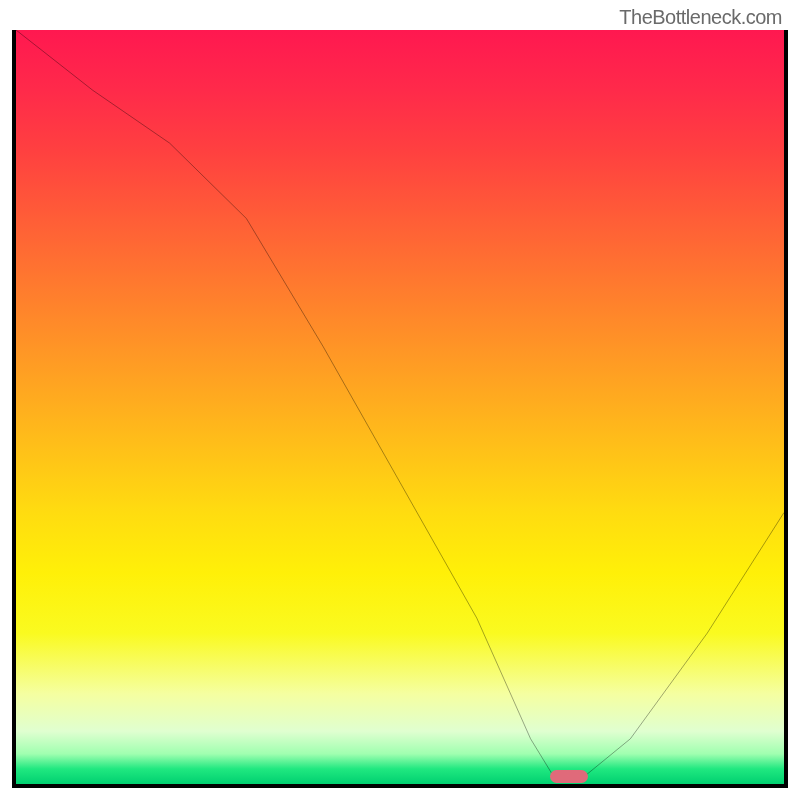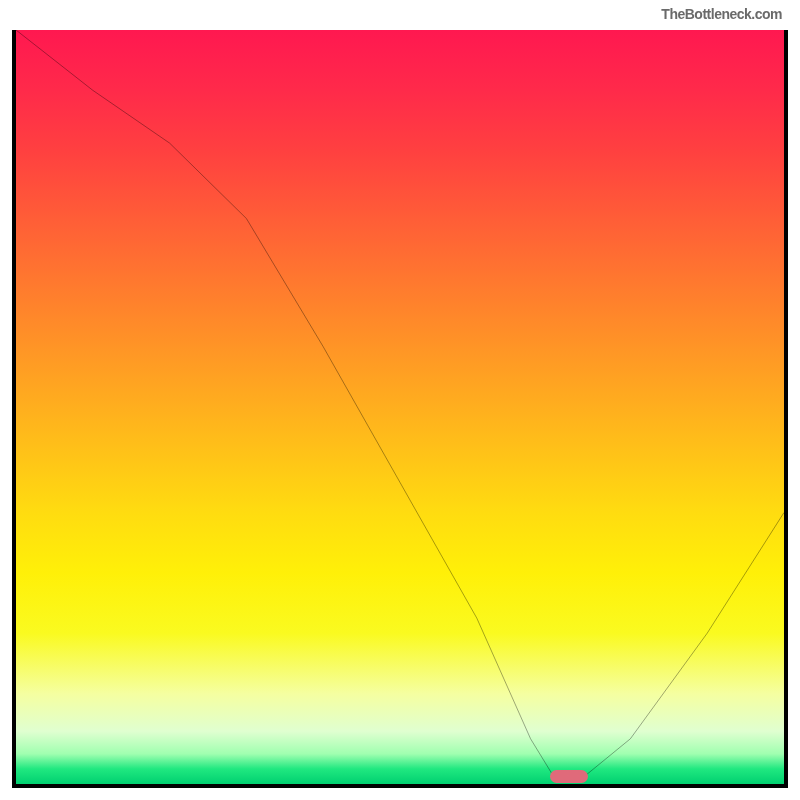--- a/index.html
+++ b/index.html
@@ -7,22 +7,22 @@
     width: 800px;
     height: 800px;
     background: #fff;
     position: relative;
     font-family: Arial, sans-serif;
   }
   .watermark {
     position: absolute;
     top: 6px;
     right: 18px;
-    font-size: 14px;
-    font-weight: bold;
+    font-size: 20px;
+    font-weight: normal;
     color: #6a6a6a;
     letter-spacing: -0.5px;
   }
   .chart-frame {
     position: absolute;
     top: 30px;
     left: 12px;
     width: 776px;
     height: 758px;
     border-left: 4px solid #000;

